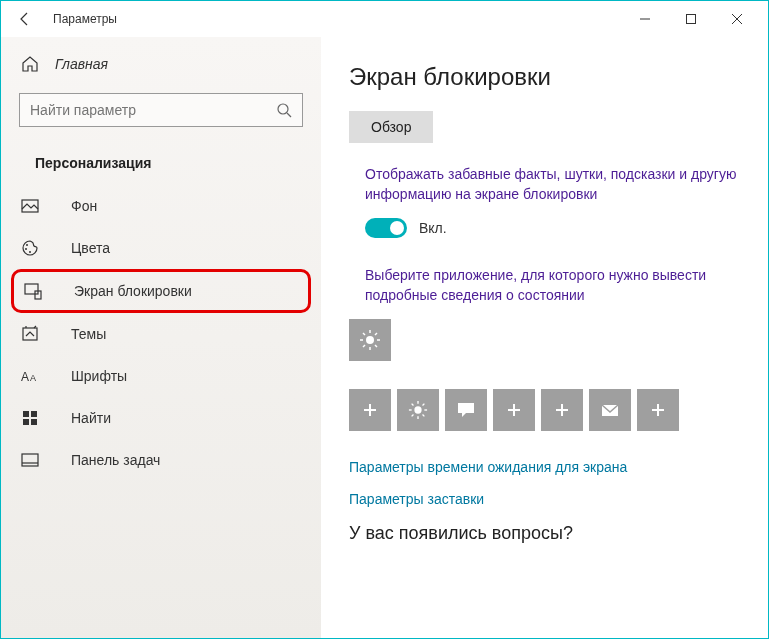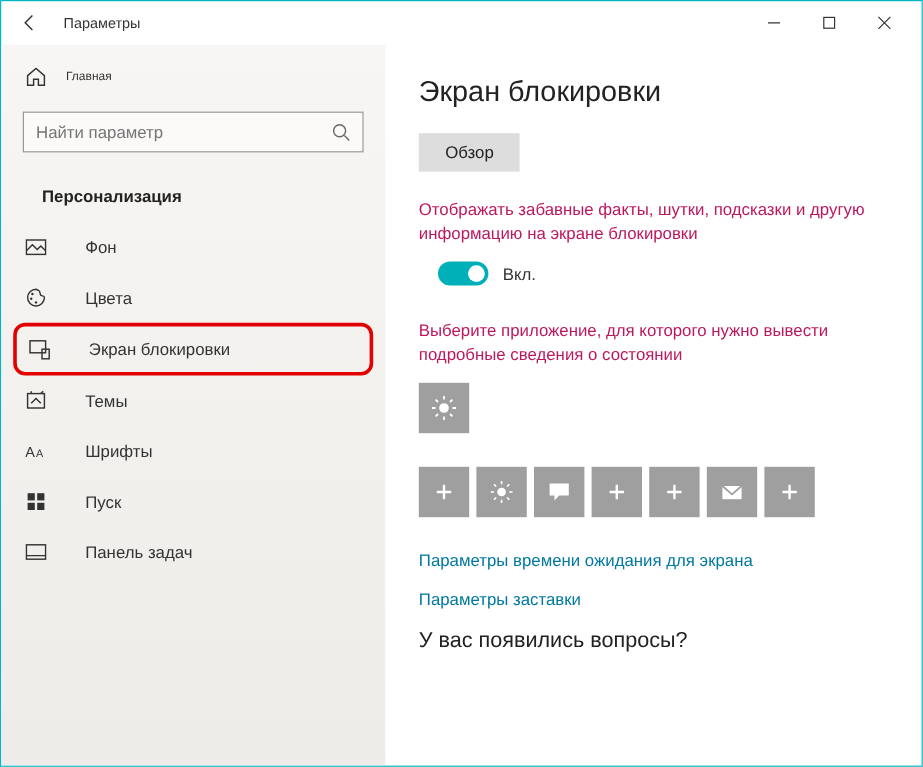--- a/index.html
+++ b/index.html
@@ -6,31 +6,31 @@
     body { width: 769px; height: 639px; overflow: hidden; background: #fff; border: 1px solid #00b8c4; }
     .window { display: flex; flex-direction: column; height: 100%; }
     .titlebar { display: flex; align-items: center; height: 36px; padding: 0 8px; }
     .back-btn { width: 32px; height: 32px; display: flex; align-items: center; justify-content: center; cursor: pointer; }
     .title-text { margin-left: 12px; font-size: 12px; color: #333; }
     .win-controls { margin-left: auto; display: flex; }
     .win-btn { width: 46px; height: 32px; display: flex; align-items: center; justify-content: center; cursor: pointer; }
     .content { display: flex; flex: 1; overflow: hidden; }
     .sidebar { width: 320px; padding: 8px 0; background: linear-gradient(to bottom, #f8f6f4, #eeece8); overflow-y: auto; }
     .home-row { display: flex; align-items: center; padding: 10px 20px; gap: 16px; cursor: pointer; }
-    .home-row .lbl { font-size: 10px; color: #333; }
+    .home-row .lbl { font-size: 14px; color: #333; font-style: italic; }
     .search-box { margin: 10px 18px 18px 18px; display: flex; align-items: center; border: 1px solid #999; background: rgba(255,255,255,0.5); height: 34px; padding: 0 10px; }
     .search-box input { flex: 1; border: none; outline: none; background: transparent; font-size: 14px; color: #666; }
     .section-title { font-size: 14px; font-weight: 600; color: #222; padding: 10px 20px 14px 34px; }
     .nav-item { display: flex; align-items: center; gap: 32px; padding: 12px 20px; font-size: 14px; color: #333; cursor: pointer; }
     .nav-item .icon { width: 18px; height: 18px; display: flex; align-items: center; justify-content: center; }
     .highlight { border: 3px solid #e30000; border-radius: 10px; margin: 0 10px; padding: 10px 10px; }
     .main { flex: 1; padding: 6px 30px 20px 28px; overflow-y: auto; }
     .page-title { font-size: 24px; font-weight: 400; color: #222; margin-top: 20px; margin-bottom: 20px; }
     .preview-btn { background: #ddd; border: none; padding: 8px 22px; font-size: 14px; color: #222; cursor: pointer; margin-bottom: 22px; }
-    .desc { font-size: 14px; color: #be185d; line-height: 1.4; margin-bottom: 14px; }
+    .desc { font-size: 14px; color: #4c1d95; line-height: 1.4; margin-bottom: 14px; margin-left: 16px; }
     .toggle-row { display: flex; align-items: center; gap: 12px; margin-bottom: 28px; padding-left: 16px; }
     .toggle { width: 42px; height: 20px; background: #00b0b9; border-radius: 10px; position: relative; cursor: pointer; }
     .toggle::after { content: ''; position: absolute; right: 3px; top: 3px; width: 14px; height: 14px; background: #fff; border-radius: 50%; }
     .toggle-label { font-size: 14px; color: #333; }
     .app-tile { width: 42px; height: 42px; background: #9f9f9f; display: flex; align-items: center; justify-content: center; color: #fff; cursor: pointer; margin-bottom: 28px; }
     .tiles-row { display: flex; gap: 6px; margin-bottom: 28px; }
     .tile { width: 42px; height: 42px; background: #9f9f9f; display: flex; align-items: center; justify-content: center; color: #fff; cursor: pointer; }
     .link { color: #0078a0; font-size: 14px; cursor: pointer; margin-bottom: 16px; display: block; }
     .question { font-size: 18px; color: #222; margin-top: 12px; }
     svg { display: block; }
@@ -143,21 +143,21 @@
 
       <div class="nav-item">
         <span class="icon">
           <svg width="18" height="18" viewBox="0 0 18 18">
               <rect x="2" y="2" width="6" height="6" fill="#333"></rect>
               <rect x="10" y="2" width="6" height="6" fill="#333"></rect>
               <rect x="2" y="10" width="6" height="6" fill="#333"></rect>
               <rect x="10" y="10" width="6" height="6" fill="#333"></rect>
             </svg>
         </span>
-        <span>Пуск</span>
+        <span>Найти</span>
       </div>
 
       <div class="nav-item">
         <span class="icon">
           <svg width="18" height="18" viewBox="0 0 18 18">
               <rect x="1" y="3" width="16" height="12" stroke="#333" stroke-width="1.2" fill="none"></rect>
               <line x1="1" y1="12" x2="17" y2="12" stroke="#333" stroke-width="1.2"></line>
             </svg>
         </span>
         <span>Панель задач</span>

